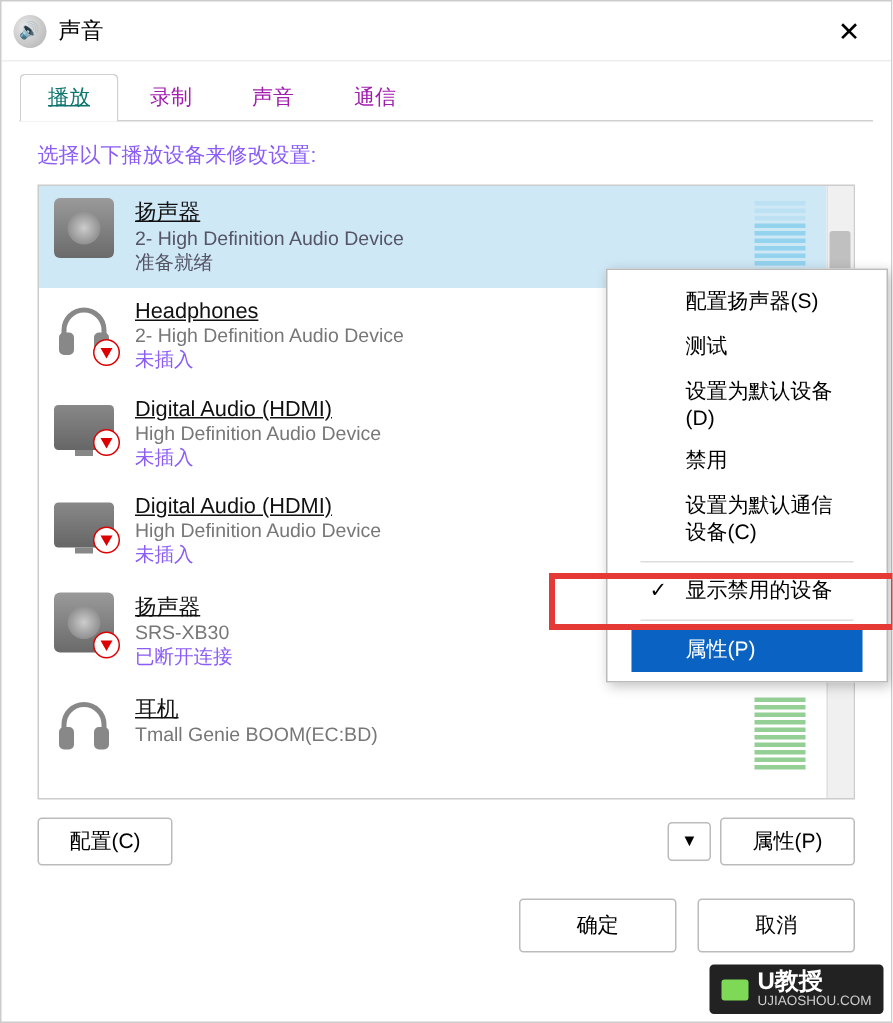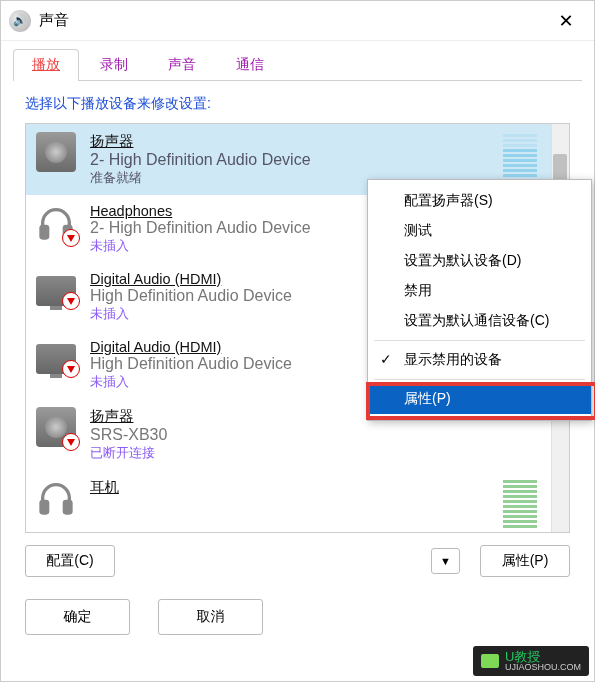--- a/index.html
+++ b/index.html
@@ -7,69 +7,69 @@
 
 .window { border: 1px solid #ccc; width: 595px; height: 682px; display: flex; flex-direction: column; background: #fff; }
 
 .titlebar { height: 40px; display: flex; align-items: center; padding: 0 8px; border-bottom: 1px solid #eee; }
 .titlebar .icon-s { width: 22px; height: 22px; border-radius: 50%; background: radial-gradient(circle at 35% 35%, #e8e8e8, #b0b0b0); margin-right: 8px; display:flex; align-items:center; justify-content:center; font-size:11px; color:#666;}
 .titlebar .title { font-size: 15px; color: #000; }
 .titlebar .close { margin-left: auto; font-size: 18px; color: #000; width: 40px; text-align: center; cursor: pointer; }
 
 .tabs { display: flex; padding: 8px 12px 0 12px; gap: 2px; }
 .tab { padding: 6px 18px; font-size: 14px; color: #a21caf; cursor: pointer; border: 1px solid transparent; border-bottom: none; border-radius: 4px 4px 0 0; }
-.tab.active { border-color: #d0d0d0; background: #fff; color: #ef4444; position: relative; text-decoration: underline; }
+.tab.active { border-color: #d0d0d0; background: #fff; color: #0f766e; position: relative; text-decoration: underline; }
 .tab.active::after { content:""; position:absolute; left:0; right:0; bottom:-1px; height:2px; background:#fff; }
 .tab-strip-line { border-bottom: 1px solid #d0d0d0; margin: 0 12px; }
 
-.instruction { padding: 14px 24px 10px 24px; font-size: 14px; color: #1d4ed8; }
+.instruction { padding: 14px 24px 10px 24px; font-size: 14px; color: #8b5cf6; }
 
 .device-list { margin: 0 24px; border: 1px solid #ccc; height: 410px; overflow: hidden; position: relative; }
 .device-scroll { position:absolute; left:0; top:0; right:18px; bottom:0; overflow:hidden; }
 .scrollbar-track { position:absolute; right:0; top:0; width:18px; height:100%; background:#f0f0f0; border-left:1px solid #e0e0e0;}
 .scrollbar-thumb { position:absolute; right:2px; top:30px; width:14px; height:120px; background:#c0c0c0; border-radius:2px;}
 
 .device { display: flex; padding: 8px 10px; gap: 14px; align-items: flex-start; position: relative; }
 .device.selected { background: #cfe8f6; }
 .device .dicon { width: 40px; height: 40px; flex-shrink: 0; position: relative; }
 .dicon.speaker { background: linear-gradient(#9a9a9a,#6a6a6a); border-radius: 4px; display:flex; align-items:center; justify-content:center;}
 .dicon.speaker::after{ content:""; width:22px; height:22px; border-radius:50%; background: radial-gradient(circle,#ccc,#777); }
 .dicon.headphones svg{ width:40px; height:40px; color:#888;}
 .dicon.monitor { background: linear-gradient(#888,#666); border-radius: 3px; height:30px; margin-top:5px;}
 .dicon.monitor::after{content:""; position:absolute; left:14px; bottom:-4px; width:12px; height:4px; background:#888;}
 .dicon .badge-err { position:absolute; right:-4px; bottom:-4px; width:18px; height:18px; background:#fff; border:1px solid #d00; border-radius:50%; display:flex; align-items:center; justify-content:center;}
 .dicon .badge-err::after{ content:""; width:0;height:0; border-left:4px solid transparent; border-right:4px solid transparent; border-top:7px solid #d00; margin-top:1px;}
 
 .device .info { flex: 1; }
 .device .name { font-size: 14.5px; color: #111; text-decoration: underline; }
-.device .sub { font-size: 16px; color: #777; }
+.device .sub { font-size: 13px; color: #777; }
 .device .status { font-size: 13px; color: #8b5cf6; }
 .device.selected .sub, .device.selected .status { color: #556; }
 
 .level-meter { position:absolute; right:14px; top:10px; display:flex; flex-direction:column-reverse; gap:2px;}
 .level-meter .bar { width:34px; height:3px; background:#4CAF50; opacity:0.6;}
 .level-meter.blue .bar{ background:#6bc4ea; }
 .level-meter .bar.dim{ opacity:0.18; }
 
 
-.context-menu { position: absolute; right: 3px; top: 179px; width: 225px; background: #fff; border: 1px solid #bbb; box-shadow: 2px 2px 8px rgba(0,0,0,0.25); padding: 6px 0; z-index: 50; }
+.context-menu { position: absolute; right: 3px; top: 179px; width: 188px; background: #fff; border: 1px solid #bbb; box-shadow: 2px 2px 8px rgba(0,0,0,0.25); padding: 6px 16px; z-index: 50; }
 .context-menu .mitem { position:relative; padding: 6px 10px 6px 36px; font-size: 14px; color: #000; cursor: pointer; }
 .context-menu .mitem.checked::before { content:"✓"; position:absolute; left:12px; top:6px; font-size:14px; color:#000;}
 .context-menu .mitem.highlight { background: #0a63c2; color:#fff; }
 .highlight-box { position:absolute; border: 4px solid #e53935; pointer-events:none; z-index:60; }
 .hb-menu { right:-3px; top:382px; width:232px; height:38px; }
 
-.bottom-buttons1 { display:flex; padding: 12px 24px; gap:20px; align-items:center;}
+.bottom-buttons1 { display:flex; padding: 12px 24px; gap:6px; align-items:center;}
 .bottom-buttons1 .spacer{ flex:1;}
 .btn { border:1px solid #bbb; background:#fff; padding: 6px 20px; font-size:14px; border-radius:3px; cursor:pointer; min-width:90px; text-align:center;}
 .btn.combo { display:flex; padding:0; min-width:auto;}
 .btn.combo .main{ padding:6px 14px; border-right:1px solid #bbb;}
 .btn.combo .drop{ padding:6px 8px; font-size:11px; display:flex; align-items:center;}
 
-.footer-buttons { display:flex; gap:28px; padding: 10px 24px 0 24px; border-top: none;}
+.footer-buttons { display:flex; justify-content:flex-end; gap:14px; padding: 10px 24px 0 24px; border-top: none;}
 .footer-buttons .btn{ min-width:105px; padding:8px 0;}
 
 .watermark { position:absolute; right:6px; bottom:6px; background:#222; color:#7ed957; font-size:12px; padding:4px 8px; border-radius:3px; display:flex; align-items:center; gap:6px; z-index:100;}
 .watermark .wicon{ width:18px; height:14px; background:#7ed957; border-radius:2px; position:relative;}
 .watermark .wtxt2{ color:#ccc; font-size:9px;}
 .watermark .stack{display:flex; flex-direction:column; line-height:1;}
 </style>
 </head>
 <body>
 
@@ -156,20 +156,21 @@
           </div>
         </div>
         <div class="device">
           <div class="dicon headphones"><svg viewBox="0 0 24 24" fill="none" stroke="currentColor" stroke-width="2">
               <path d="M4 14v-2a8 8 0 0 1 16 0v2"></path>
               <rect x="3" y="14" width="4" height="7" rx="1" fill="currentColor"></rect>
               <rect x="17" y="14" width="4" height="7" rx="1" fill="currentColor"></rect>
             </svg></div>
           <div class="info">
             <div class="name">耳机</div>
+            <div class="sub">Tmall Genie BOOM(EC:BD)</div>
             <div class="status"></div>
           </div>
           <div class="level-meter ">
             <div class="bar"></div>
             <div class="bar"></div>
             <div class="bar"></div>
             <div class="bar"></div>
             <div class="bar"></div>
             <div class="bar"></div>
             <div class="bar"></div>
@@ -209,16 +210,16 @@
     <div style="height: 1px; background: rgb(221, 221, 221); margin: 4px 6px;"></div>
     <div class="mitem checked">显示禁用的设备</div>
     <div style="height: 1px; background: rgb(221, 221, 221); margin: 4px 6px;"></div>
     <div class="mitem highlight">属性(P)</div>
   </div>
 <div class="highlight-box hb-menu"></div>
 
 <div class="watermark">
   <div class="wicon"></div>
   <div class="stack">
-    <span style="color:#22c55e; font-size:13px; font-weight:normal;">U教授</span>
+    <span style="color:#ffffff; font-size:16px; font-weight:bold;">U教授</span>
     <span class="wtxt2">UJIAOSHOU.COM</span>
   </div>
 </div>
 
 </body></html>

